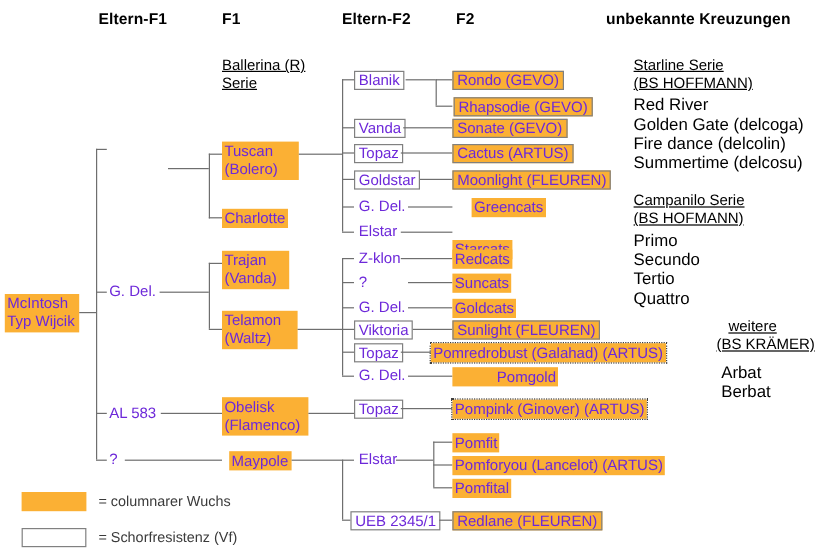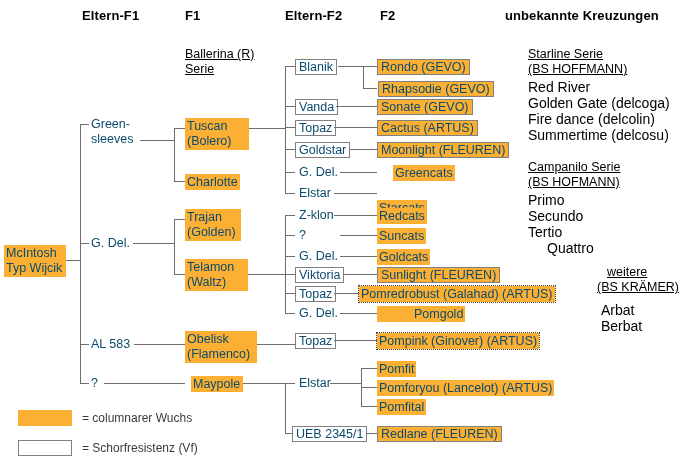--- a/index.html
+++ b/index.html
@@ -27,21 +27,21 @@
     color: #000;
     white-space: nowrap;
     letter-spacing: 0.1px;
   }
 
   
   .node {
     font-size: 12.5px;
     line-height: 14px;
     white-space: nowrap;
-    color: #0c4a6e;
+    color: #6d28d9;
     box-sizing: border-box;
   }
   
   .node.col {
     background: #FBB034;
     padding: 1px 2px 1px 2px;
   }
   
   .node.vf {
     border: 1px solid #808080;
@@ -128,24 +128,20 @@
   <div class="abs node col two-line" style="left:4px; top:245px; width:62px;">
     <div>McIntosh</div>
     <div>Typ Wijcik</div>
   </div>
 
   <div class="abs hline" style="left:66px; top:260px; width:14px;"></div>
 
   <div class="abs vline" style="left:80px; top:124px; height:259px;"></div>
 
   <div class="abs hline" style="left:80px; top:124px; width:9px;"></div>
-  <div class="abs node plain two-line" style="left:89px; top:117px;">
-    <div>Green-</div>
-    <div>sleeves</div>
-  </div>
 
   <div class="abs hline" style="left:140px; top:140px; width:34px;"></div>
   <div class="abs vline" style="left:174px; top:128px; height:54px;"></div>
   <div class="abs hline" style="left:174px; top:128px; width:11px;"></div>
   <div class="abs hline" style="left:174px; top:181px; width:11px;"></div>
 
   <div class="abs hline" style="left:80px; top:243px; width:9px;"></div>
   <div class="abs node plain" style="left:89px; top:236px;">G. Del.</div>
   <div class="abs hline" style="left:133px; top:243px; width:41px;"></div>
   <div class="abs vline" style="left:174px; top:219px; height:55px;"></div>
@@ -163,21 +159,21 @@
   <div class="abs node col two-line" style="left:185px; top:118px; width:64px;">
     <div>Tuscan</div>
     <div>(Bolero)</div>
   </div>
   <div class="abs hline" style="left:249px; top:128px; width:36px;"></div>
 
   <div class="abs node col" style="left:185px; top:174px; width:55px;">Charlotte</div>
 
   <div class="abs node col two-line" style="left:185px; top:209px; width:56px;">
     <div>Trajan</div>
-    <div>(Golden)</div>
+    <div>(Vanda)</div>
   </div>
 
   <div class="abs node col two-line" style="left:185px; top:259px; width:63px;">
     <div>Telamon</div>
     <div>(Waltz)</div>
   </div>
   <div class="abs hline" style="left:248px; top:274px; width:37px;"></div>
 
   <div class="abs node col two-line" style="left:185px; top:331px; width:72px;">
     <div>Obelisk</div>
@@ -276,21 +272,21 @@
   <div class="abs series-item" style="left:528px; top:80px;">Red River</div>
   <div class="abs series-item" style="left:528px; top:96px;">Golden Gate (delcoga)</div>
   <div class="abs series-item" style="left:528px; top:112px;">Fire dance (delcolin)</div>
   <div class="abs series-item" style="left:528px; top:128px;">Summertime (delcosu)</div>
 
   <div class="abs series-title" style="left:528px; top:160px;">Campanilo Serie</div>
   <div class="abs series-title" style="left:528px; top:175px;">(BS HOFMANN)</div>
   <div class="abs series-item" style="left:528px; top:193px;">Primo</div>
   <div class="abs series-item" style="left:528px; top:209px;">Secundo</div>
   <div class="abs series-item" style="left:528px; top:225px;">Tertio</div>
-  <div class="abs series-item" style="left:528px; top:241px;margin-left:19px;">Quattro</div>
+  <div class="abs series-item" style="left:528px; top:241px;">Quattro</div>
 
   <div class="abs series-title" style="left:607px; top:265px;">weitere</div>
   <div class="abs series-title" style="left:597px; top:280px;">(BS KRÄMER)</div>
   <div class="abs series-item" style="left:601px; top:303px;">Arbat</div>
   <div class="abs series-item" style="left:601px; top:319px;">Berbat</div>
 
   <div class="abs legend-swatch-orange" style="left:18px; top:410px;"></div>
   <div class="abs legend-text" style="left:82px; top:410px;">= columnarer Wuchs</div>
 
   <div class="abs legend-swatch-white" style="left:18px; top:440px;"></div>

